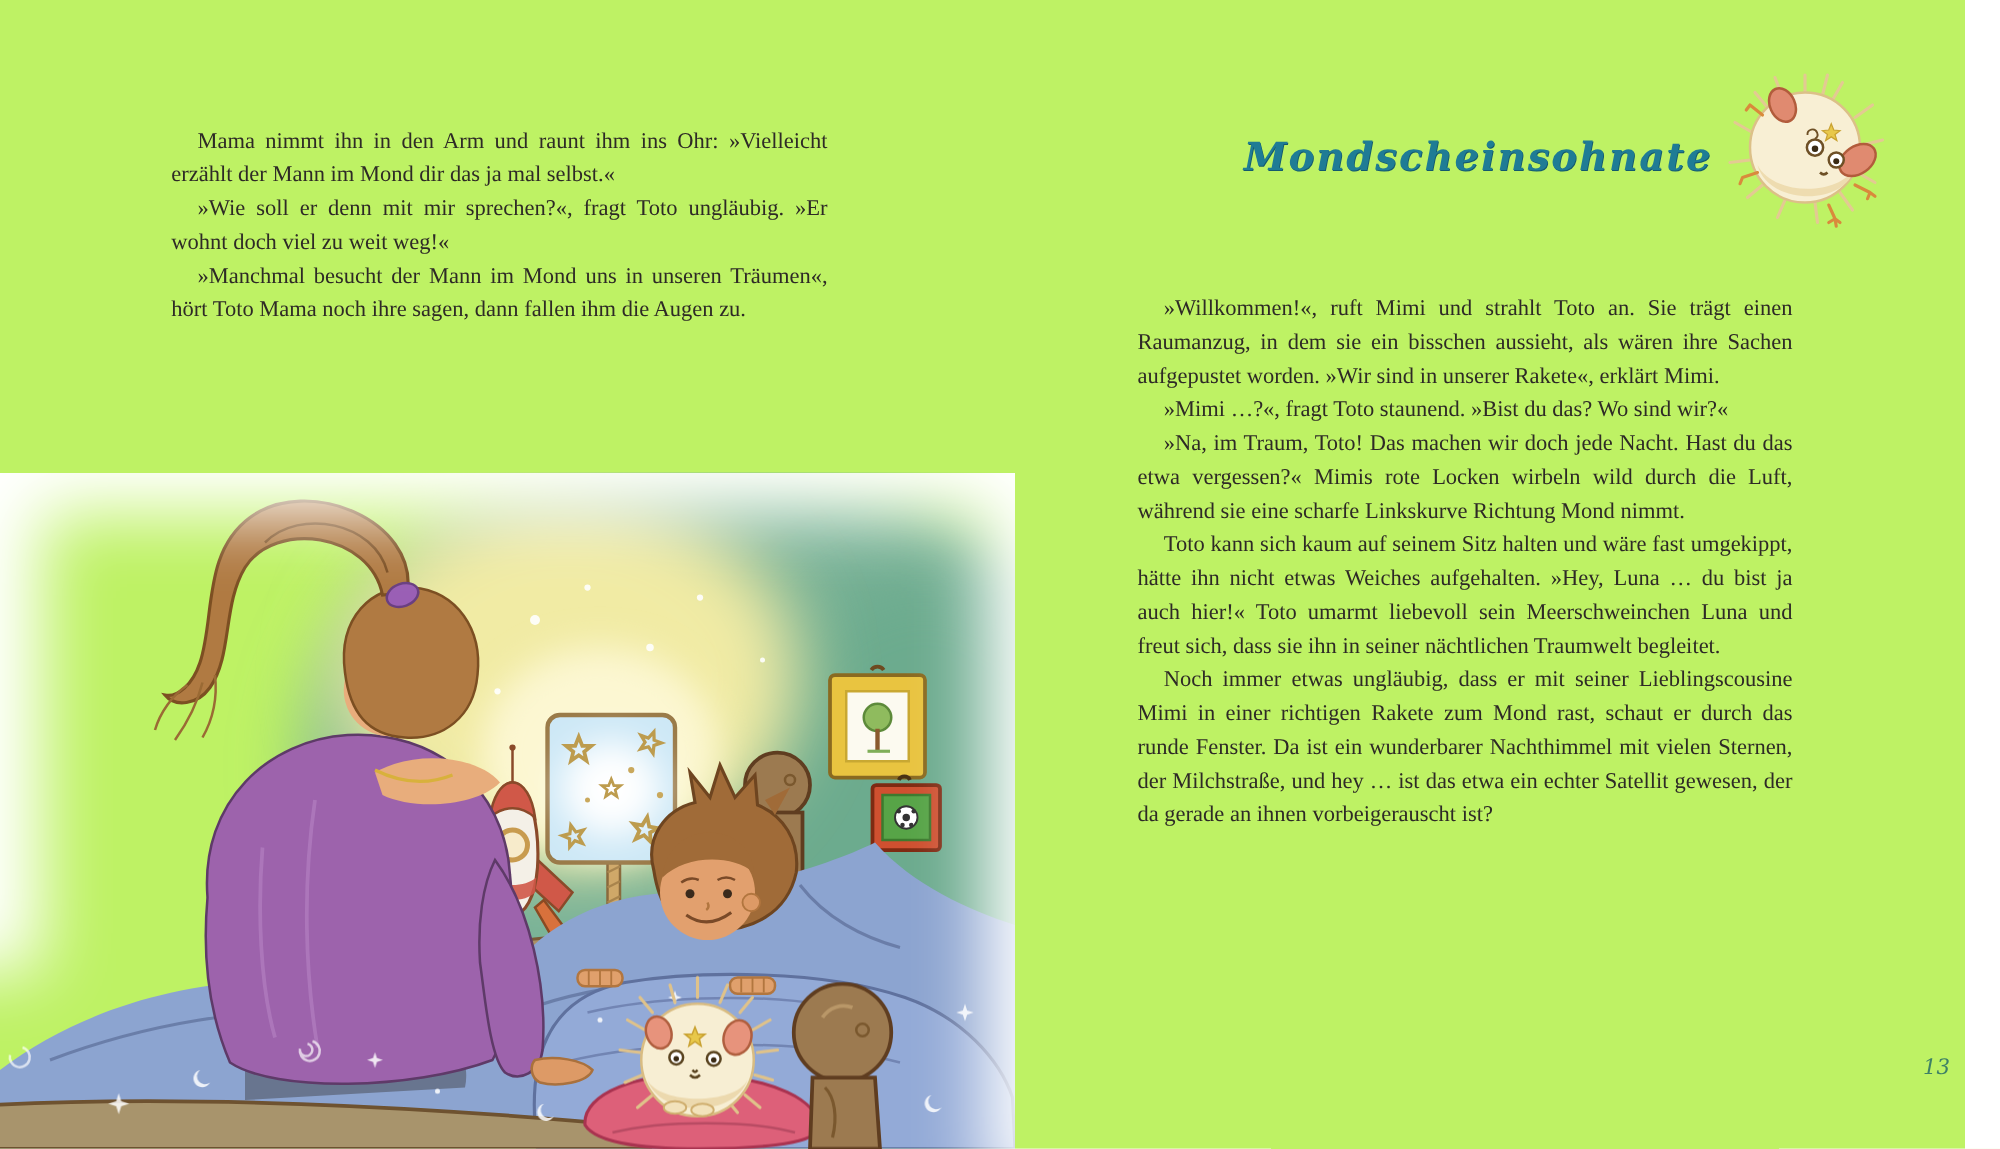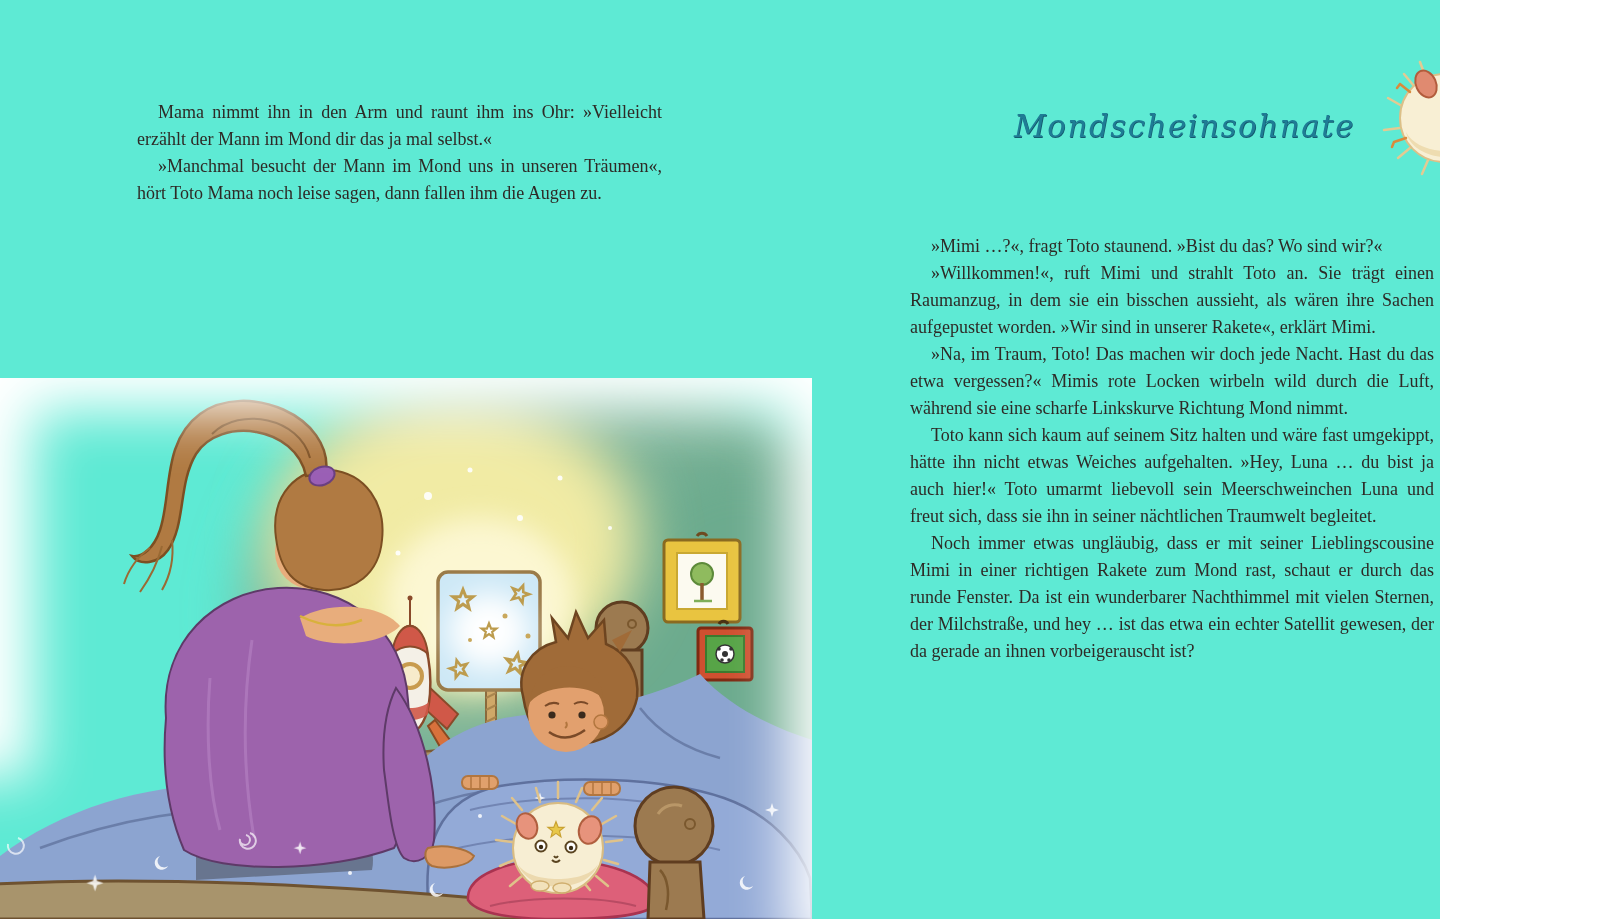--- a/index.html
+++ b/index.html
@@ -1,38 +1,39 @@
 <!DOCTYPE html>
 <html lang="de"><head>
 <meta charset="utf-8">
 <style>
   html,body{margin:0;padding:0;background:#ffffff;}
-  .spread{position:relative;width:1440px;height:919px;background:#5eead4;overflow:hidden;
+  .spread{position:relative;width:1572px;height:919px;background:#bef264;overflow:hidden;
           font-family:"Liberation Serif",serif;}
   .text-block{position:absolute;color:#2e2a26;font-size:18px;line-height:27px;text-align:justify;}
   .text-block p{margin:0;text-indent:21px;}
   .left-text{left:137px;top:99px;width:525px;}
   .right-text{left:910px;top:233px;width:524px;}
-  .chapter-title{position:absolute;left:995px;top:108px;width:360px;margin:0;text-align:right;
-                 font-family:"DejaVu Serif",serif;font-style:italic;font-weight:400;
+  .chapter-title{position:absolute;left:995px;top:108px;width:360px;margin:0;text-align:left;
+                 font-family:"DejaVu Serif",serif;font-style:italic;font-weight:700;
                  font-size:31px;letter-spacing:1.5px;color:#1f7c95;
                  text-shadow:0.6px 0.6px 0 #14596e;}
   .page-number{position:absolute;left:1508px;top:844px;width:52px;text-align:right;
                font-family:"DejaVu Serif",serif;font-style:italic;font-size:17px;color:#3e8066;}
   .illus-left{position:absolute;left:0;top:378px;}
   .illus-critter{position:absolute;left:1366px;top:54px;}
 </style>
 </head>
 <body>
 
 <div class="spread">
 
   <div class="text-block left-text">
     <p>Mama nimmt ihn in den Arm und raunt ihm ins Ohr: »Vielleicht erzählt der Mann im Mond dir das ja mal selbst.«</p>
-    <p>»Manchmal besucht der Mann im Mond uns in unseren Träumen«, hört Toto Mama noch leise sagen, dann fallen ihm die Augen zu.</p>
+    <p>»Wie soll er denn mit mir sprechen?«, fragt Toto ungläubig. »Er wohnt doch viel zu weit weg!«</p>
+    <p>»Manchmal besucht der Mann im Mond uns in unseren Träumen«, hört Toto Mama noch ihre sagen, dann fallen ihm die Augen zu.</p>
   </div>
 
   <svg class="illus-left" viewBox="0 0 812 541" width="812" height="541" xmlns="http://www.w3.org/2000/svg">
     <defs>
       <filter id="b30" x="-60%" y="-60%" width="220%" height="220%">
           <feGaussianBlur stdDeviation="28"></feGaussianBlur>
         </filter>
       <filter id="b14" x="-60%" y="-60%" width="220%" height="220%">
           <feGaussianBlur stdDeviation="14"></feGaussianBlur>
         </filter>
@@ -275,22 +276,22 @@
       <g stroke="#d98a3c" stroke-width="2.5" stroke-linecap="round" fill="none">
         <path d="M97,110 L102,121 M102,121 L97,124 M102,121 L106,124 M102,121 L103,127"></path>
         <path d="M118,94 L130,100 M130,100 L128,105 M130,100 L134,103"></path>
         <path d="M40,84 L28,88 M28,88 L26,93"></path>
         <path d="M44,38 L34,30 M34,30 L31,34"></path>
       </g>
     </g>
   </svg>
 
   <div class="text-block right-text">
+    <p>»Willkommen!«, ruft Mimi und strahlt Toto an. Sie trägt einen Raumanzug, in dem sie ein bisschen aussieht, als wären ihre Sachen aufgepustet worden. »Wir sind in unserer Rakete«, erklärt Mimi.</p>
     <p>»Mimi …?«, fragt Toto staunend. »Bist du das? Wo sind wir?«</p>
-    <p>»Willkommen!«, ruft Mimi und strahlt Toto an. Sie trägt einen Raumanzug, in dem sie ein bisschen aussieht, als wären ihre Sachen aufgepustet worden. »Wir sind in unserer Rakete«, erklärt Mimi.</p>
     <p>»Na, im Traum, Toto! Das machen wir doch jede Nacht. Hast du das etwa vergessen?« Mimis rote Locken wirbeln wild durch die Luft, während sie eine scharfe Linkskurve Richtung Mond nimmt.</p>
     <p>Toto kann sich kaum auf seinem Sitz halten und wäre fast umgekippt, hätte ihn nicht etwas Weiches aufgehalten. »Hey, Luna … du bist ja auch hier!« Toto umarmt liebevoll sein Meerschweinchen Luna und freut sich, dass sie ihn in seiner nächtlichen Traumwelt begleitet.</p>
     <p>Noch immer etwas ungläubig, dass er mit seiner Lieblingscousine Mimi in einer richtigen Rakete zum Mond rast, schaut er durch das runde Fenster. Da ist ein wunderbarer Nachthimmel mit vielen Sternen, der Milchstraße, und hey … ist das etwa ein echter Satellit gewesen, der da gerade an ihnen vorbeigerauscht ist?</p>
   </div>
 
   <div class="page-number">13</div>
 
 </div>
 
 </body></html>

